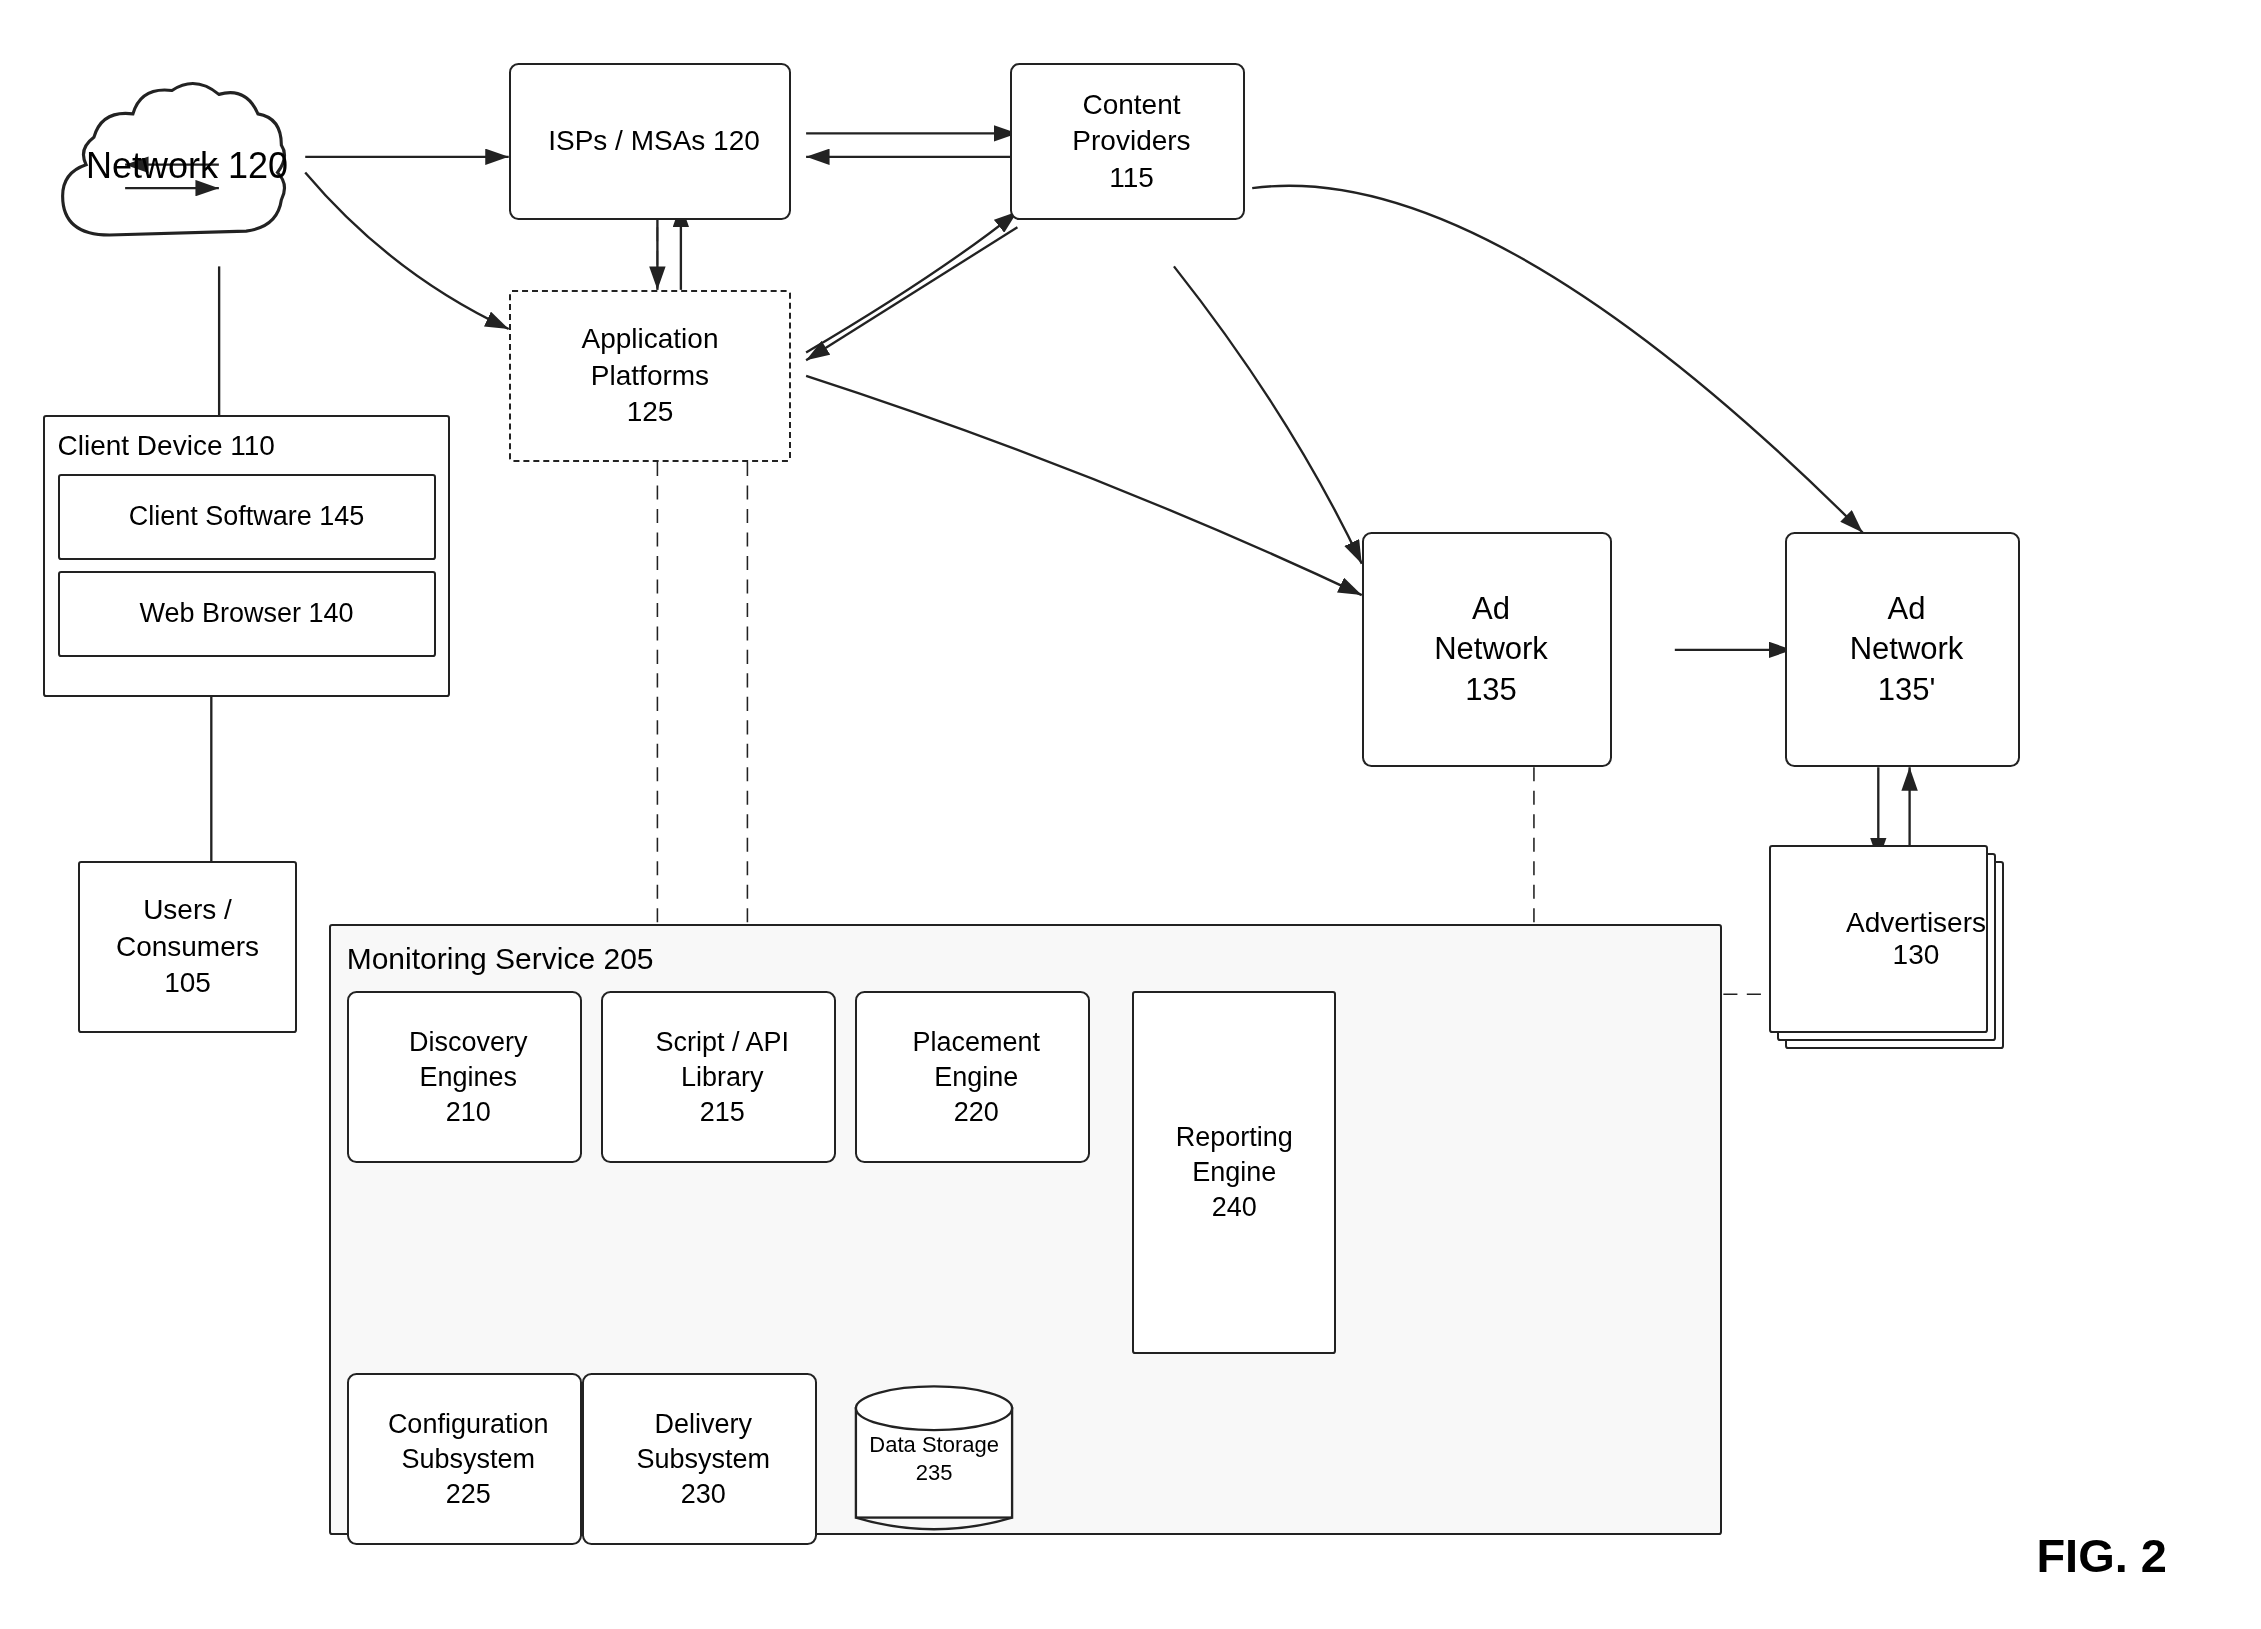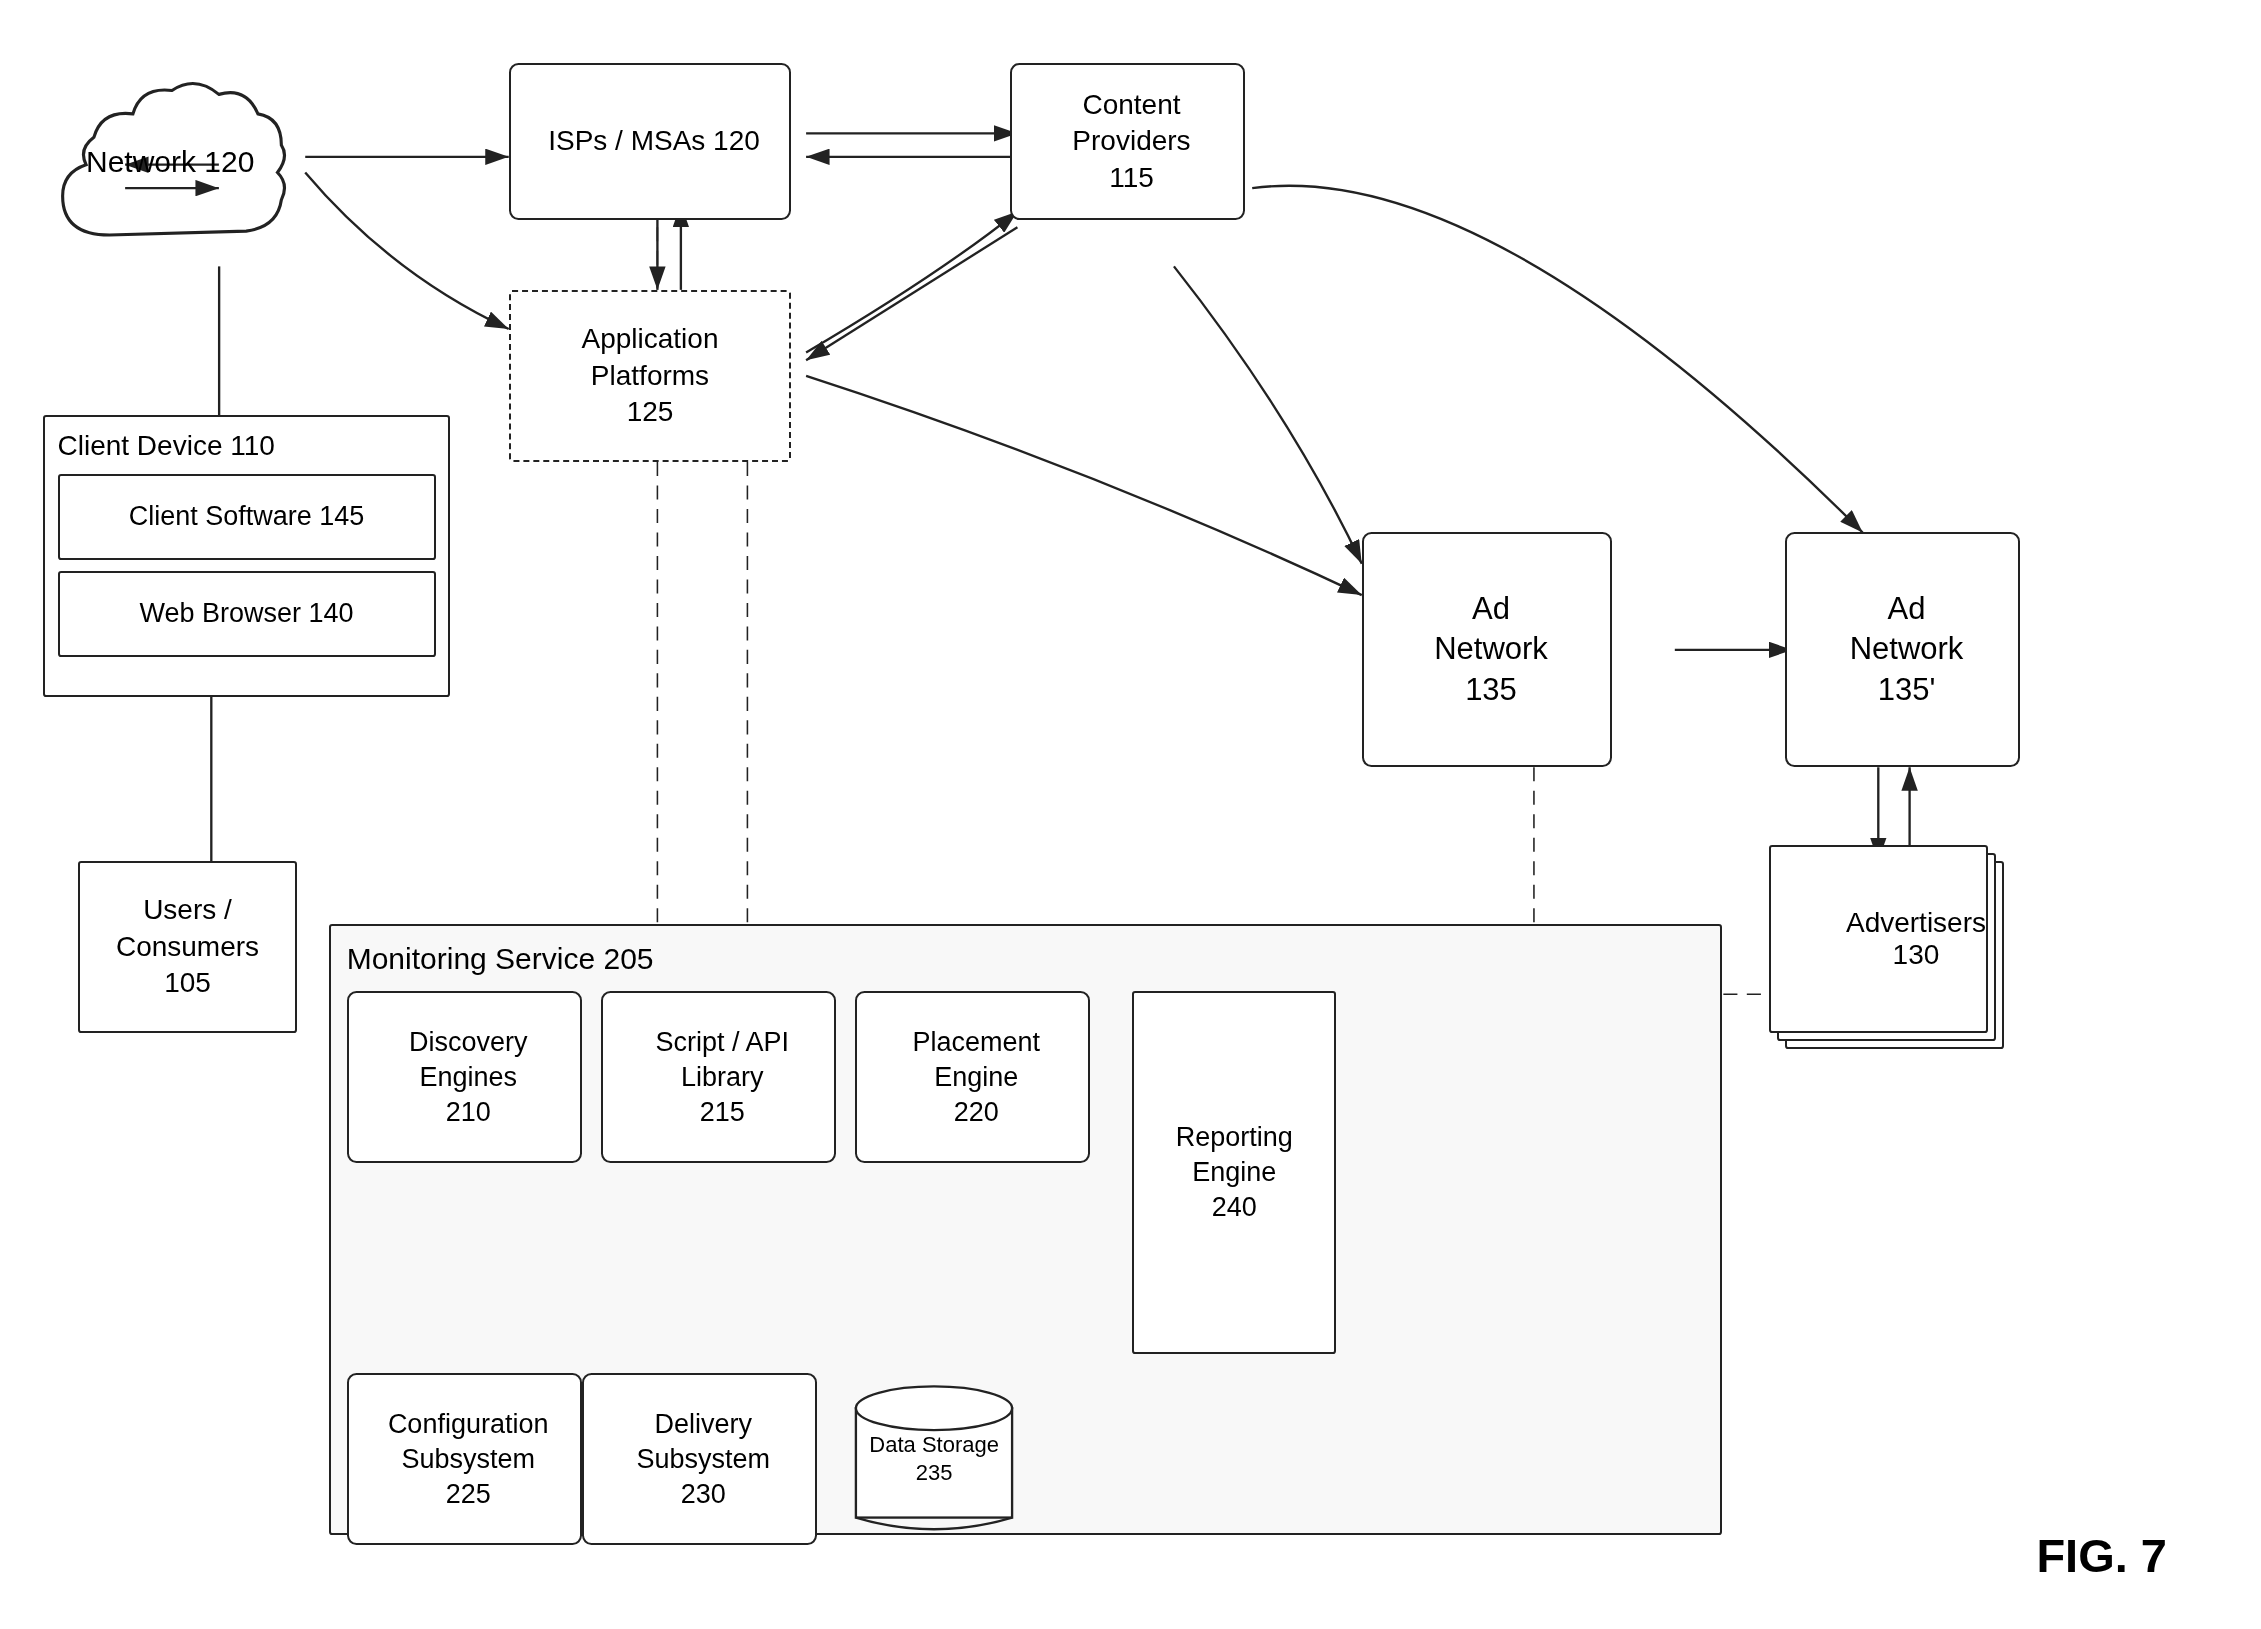--- a/index.html
+++ b/index.html
@@ -130,21 +130,21 @@
   </svg>
 
   <div class="cloud" style="left:47px; top:63px; width:250px; height:219px;">
     <svg width="250" height="219" viewBox="0 0 320 280">
 
       <path d="M 80 220 Q 20 220 20 170 Q 20 140 50 130 Q 40 110 60 95 Q 70 60 110 65 Q 120 30 160 35 Q 190 15 220 40 Q 255 30 270 65 Q 300 70 300 105 Q 310 120 295 140 Q 310 155 300 175 Q 295 210 255 215 Z" fill="#fff" stroke="#222" stroke-width="4"></path>
 
       <line x1="100" y1="160" x2="220" y2="160" stroke="#222" stroke-width="3" marker-end="url(#arrowhead)"></line>
       <line x1="220" y1="130" x2="100" y2="130" stroke="#222" stroke-width="3" marker-end="url(#arrowhead)"></line>
     </svg>
-    <div style="position:absolute; top:78px; left:39px; text-align:center; font-size:30px; font-weight:normal; line-height:1.4;">Network
+    <div style="position:absolute; top:78px; left:39px; text-align:center; font-size:36px; font-weight:normal; line-height:1.4;">Network
 120</div>
   </div>
 
   <div class="box box-rounded" style="left:509px; top:63px; width:282px; height:157px;">
     <span>ISPs / MSAs
 120</span>
   </div>
 
   <div class="box box-rounded" style="left:1010px; top:63px; width:235px; height:157px;">
     <span>Content<br>Providers<br>115</span>
@@ -225,16 +225,16 @@
 
           <ellipse cx="120" cy="40" rx="100" ry="28" fill="#fff" stroke="#222" stroke-width="3"></ellipse>
 
           <path d="M 20 180 Q 120 210 220 180" fill="none" stroke="#222" stroke-width="3"></path>
         </svg>
         <div style="position:absolute; text-align:center; font-size:22px; line-height:1.3;">Data Storage<br>235</div>
       </div>
     </div>
   </div>
 
-  <div class="fig-label" style="right:94px; bottom:47px;">FIG. 7</div>
+  <div class="fig-label" style="right:94px; bottom:47px;">FIG. 2</div>
 
 </div>
 
 
 </body></html>

